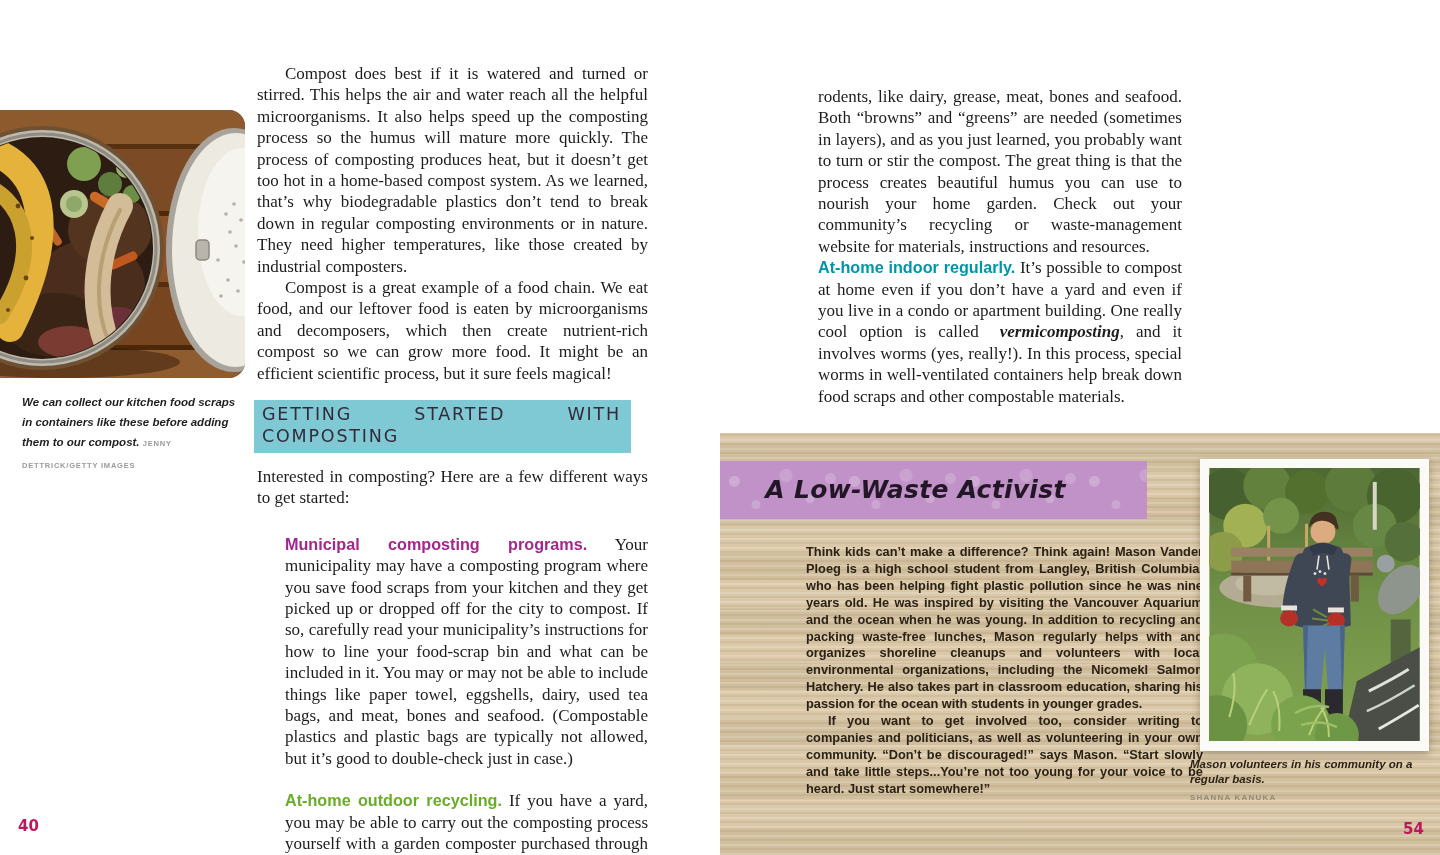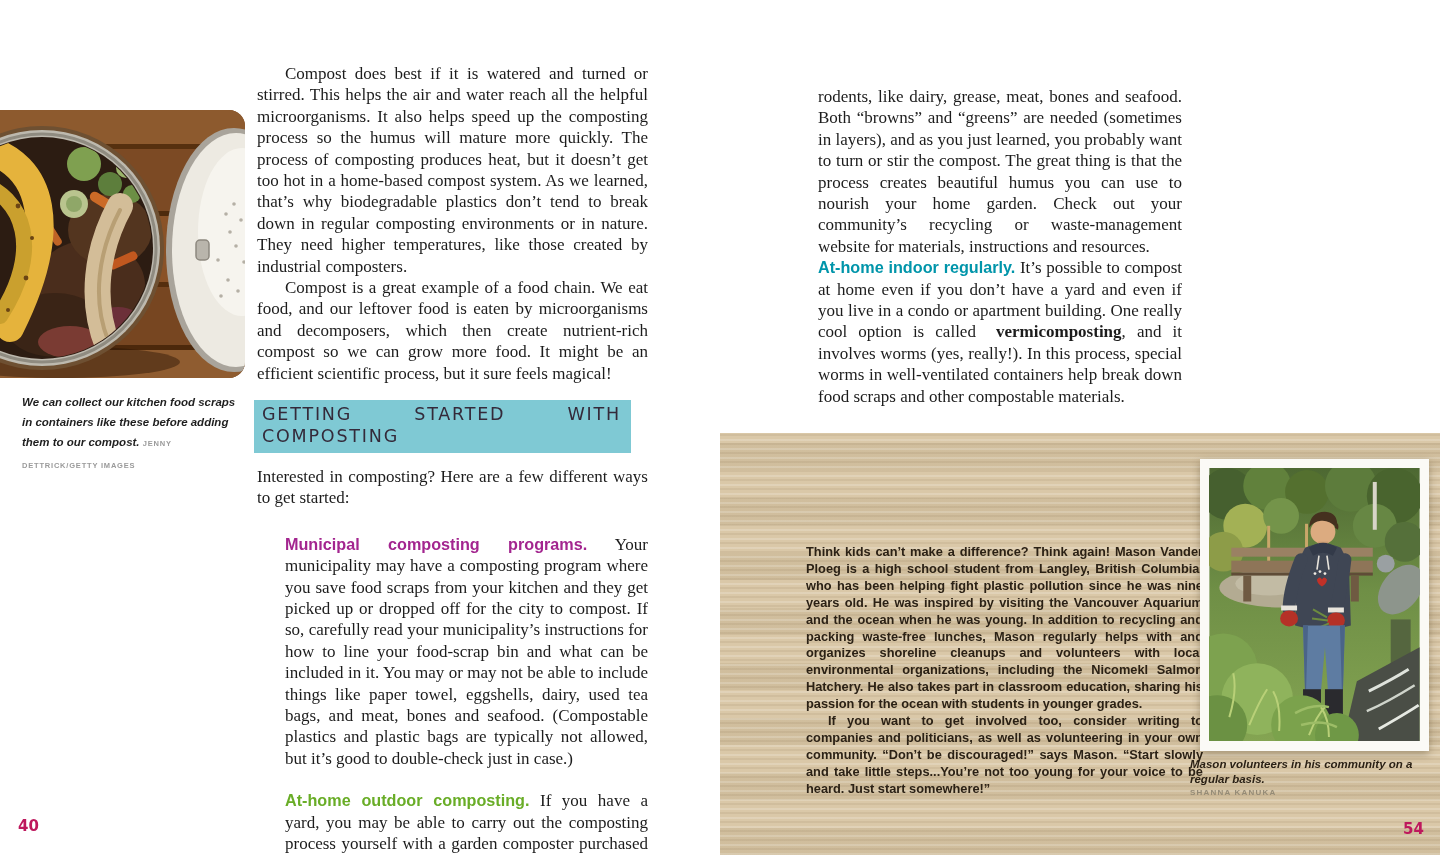--- a/index.html
+++ b/index.html
@@ -13,21 +13,21 @@
   .col-left{left:257px;top:63px;width:391px;}
   .col-right{left:818px;top:86px;width:364px;}
   .inset{margin-left:28px;margin-top:25px;}
   .inset p{margin:0 0 21px 0;}
   .block-gap{margin-top:20px;}
 
   .lead{font-family:"Liberation Sans", sans-serif;font-weight:bold;font-size:16.2px;}
   .lead-magenta{color:#a3258f;}
   .lead-green{color:#69ad27;}
   .lead-teal{color:#0095aa;}
-  .term{font-weight:bold;margin-left:9px;}
+  .term{font-weight:bold;font-style:italic;margin-left:9px;}
 
   .section-heading{margin:16px 17px 0 -3px;}
   .section-heading span{display:inline-block;background:#7fc9d4;color:#342a3a;
      font-family:"DejaVu Sans", sans-serif;font-weight:500;font-size:17.5px;
      letter-spacing:1.8px;padding:4px 10px 6px 8px;}
   .intro{margin-top:13px !important;}
 
   
   .photo-compost{position:absolute;left:0;top:110px;width:245px;height:268px;
      border-radius:0 16px 16px 0;overflow:hidden;}
@@ -62,21 +62,21 @@
   .sidebar-text p{margin:0;}
   .sidebar-text .p2{text-indent:22px;}
 
   .polaroid{position:absolute;left:480px;top:26px;width:229px;height:292px;
      background:#fbfaf6;box-shadow:0 3px 8px rgba(60,45,20,.35);box-sizing:border-box;
      padding:9px 9px 10px 9px;}
   .polaroid svg{display:block;width:100%;height:100%;}
   .mason-caption{position:absolute;left:470px;top:324px;width:249px;
      font-family:"Liberation Sans", sans-serif;font-weight:bold;font-style:italic;
      font-size:11.5px;line-height:14.5px;color:#2b2115;}
-  .mason-caption .credit{display:block;color:#958b76;letter-spacing:1.2px;
+  .mason-caption .credit{display:block;margin-top:5px;color:#958b76;letter-spacing:1.2px;
      font-size:8px;}
 
   .pagenum{position:absolute;font-family:"DejaVu Sans", sans-serif;font-weight:bold;
      font-size:15px;color:#be185d;z-index:5;}
   .pn-left{left:18px;top:817px;}
   .pn-right{left:1403px;top:820px;}
 </style>
 </head>
 <body>
 
@@ -161,37 +161,40 @@
     <p class="indent">Compost does best if it is watered and turned or stirred. This helps the air and water reach all the helpful microorganisms. It also helps speed up the composting process so the humus will mature more quickly. The process of composting produces heat, but it doesn’t get too hot in a home-based compost system. As we learned, that’s why biodegradable plastics don’t tend to break down in regular composting environments or in nature. They need higher temperatures, like those created by industrial composters.</p>
     <p class="indent">Compost is a great example of a food chain. We eat food, and our leftover food is eaten by microorganisms and decomposers, which then create nutrient-rich compost so we can grow more food. It might be an efficient scientific process, but it sure feels magical!</p>
     <h2 class="section-heading"><span>GETTING STARTED WITH COMPOSTING</span></h2>
     <p class="intro">Interested in composting? Here are a few different ways to get started:</p>
     <div class="inset">
       <p>
         <span class="lead lead-magenta">Municipal composting programs.</span>
         <span>Your municipality may have a composting program where you save food scraps from your kitchen and they get picked up or dropped off for the city to compost. If so, carefully read your municipality’s instructions for how to line your food-scrap bin and what can be included in it. You may or may not be able to include things like paper towel, eggshells, dairy, used tea bags, and meat, bones and seafood. (Compostable plastics and plastic bags are typically not allowed, but it’s good to double-check just in case.)</span>
       </p>
       <p>
-        <span class="lead lead-green">At-home outdoor composting.</span>
+        <span class="lead lead-green">At-home outdoor recycling.</span>
         <span>If you have a yard, you may be able to carry out the composting process yourself with a garden composter purchased through your city. You can put various food scraps in it, along with garden waste. You may not wish to include items that attract pests and</span>
       </p>
     </div>
   </div>
 
   <div class="pagenum pn-left">40</div>
 
   <div class="col col-right">
     <p>rodents, like dairy, grease, meat, bones and seafood. Both “browns” and “greens” are needed (sometimes in layers), and as you just learned, you probably want to turn or stir the compost. The great thing is that the process creates beautiful humus you can use to nourish your home garden. Check out your community’s recycling or waste-management website for materials, instructions and resources.</p>
     <p class="block-gap">
       <span class="lead lead-teal">At-home indoor regularly.</span>
       <span>It’s possible to compost at home even if you don’t have a yard and even if you live in a condo or apartment building. One really cool option is called </span><span class="term">vermicomposting</span><span>, and it involves worms (yes, really!). In this process, special worms in well-ventilated containers help break down food scraps and other compostable materials.</span>
     </p>
   </div>
 
   <div class="kraft">
+    <div class="banner">
+      <h3>A Low-Waste Activist</h3>
+    </div>
     <div class="sidebar-text">
       <p>Think kids can’t make a difference? Think again! Mason Vander Ploeg is a high school student from Langley, British Columbia, who has been helping fight plastic pollution since he was nine years old. He was inspired by visiting the Vancouver Aquarium and the ocean when he was young. In addition to recycling and packing waste-free lunches, Mason regularly helps with and organizes shoreline cleanups and volunteers with local environmental organizations, including the Nicomekl Salmon Hatchery. He also takes part in classroom education, sharing his passion for the ocean with students in younger grades.</p>
       <p class="p2">If you want to get involved too, consider writing to companies and politicians, as well as volunteering in your own community. “Don’t be discouraged!” says Mason. “Start slowly and take little steps...You’re not too young for your voice to be heard. Just start somewhere!”</p>
     </div>
 
     <div class="polaroid">
       <svg viewBox="0 0 211 274">
         <defs>
           <linearGradient id="gg" x1="0" y1="0" x2="0" y2="1">
             <stop offset="0" stop-color="#4d6832"></stop>

